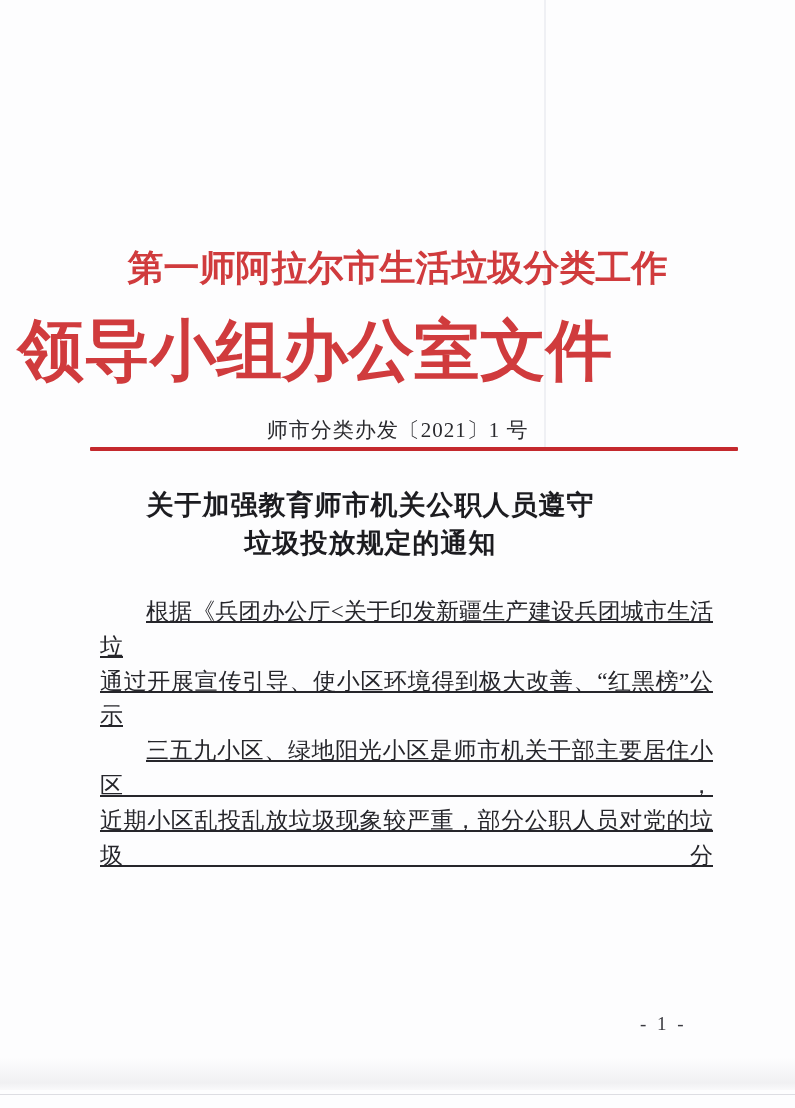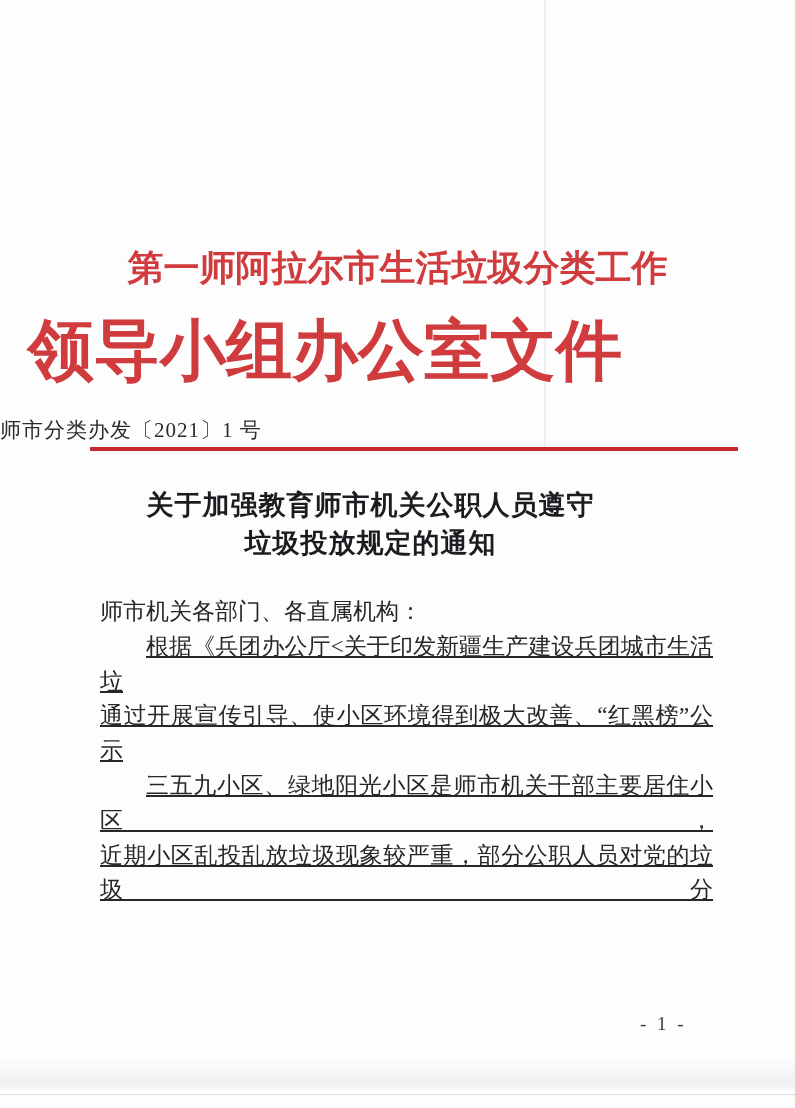--- a/index.html
+++ b/index.html
@@ -18,28 +18,29 @@
   
   .org-line1 {
     position: absolute; top: 248px; left: 0; width: 795px;
     text-align: center;
     font-size: 36px; font-weight: bold; line-height: 40px;
     letter-spacing: 0px;
     color: var(--accent, #d03b3d);
     font-family: Liberation Serif, serif;
   }
   .org-line2 {
-    position: absolute; top: 312px; left: 10px; width: 630px;
+    position: absolute; top: 312px; left: 0; width: 630px;
     text-align: center;
     font-size: 66px; font-weight: bold; line-height: 78px;
     letter-spacing: 0px;
     color: var(--accent, #d03b3d);
   }
   .doc-number {
     position: absolute; top: 417px; left: 0; width: 795px;
+    text-align: center;
     font-size: 21px; line-height: 26px;
     letter-spacing: 1px;
     color: #2a2a2e;
   }
   .red-rule {
     position: absolute; top: 447px; left: 90px;
     width: 648px; height: 4px;
     background: #c4292d;
     border-radius: 1px;
   }
@@ -108,21 +109,20 @@
 
   <div class="red-rule"></div>
 
   <div class="doc-title">
     <div>关于加强教育师市机关公职人员遵守</div>
     <div>垃圾投放规定的通知</div>
   </div>
 
   <div class="body-text">
 
-  <div class="body-line">师市机关各部门、各直属机构：</div>
       <div class="body-line indent justify">根据《兵团办公厅&lt;关于印发新疆生产建设兵团城市生活垃</div>
       <div class="body-line justify">通过开展宣传引导、使小区环境得到极大改善、“红黑榜”公示</div>
       <div class="body-line indent justify">三五九小区、绿地阳光小区是师市机关干部主要居住小区，</div>
       <div class="body-line justify">近期小区乱投乱放垃圾现象较严重，部分公职人员对党的垃圾分</div>
     </div>
 
   <div class="page-number">- 1 -</div>
 
   <div class="shadow-band"></div>
   <div class="bottom-edge"></div>

